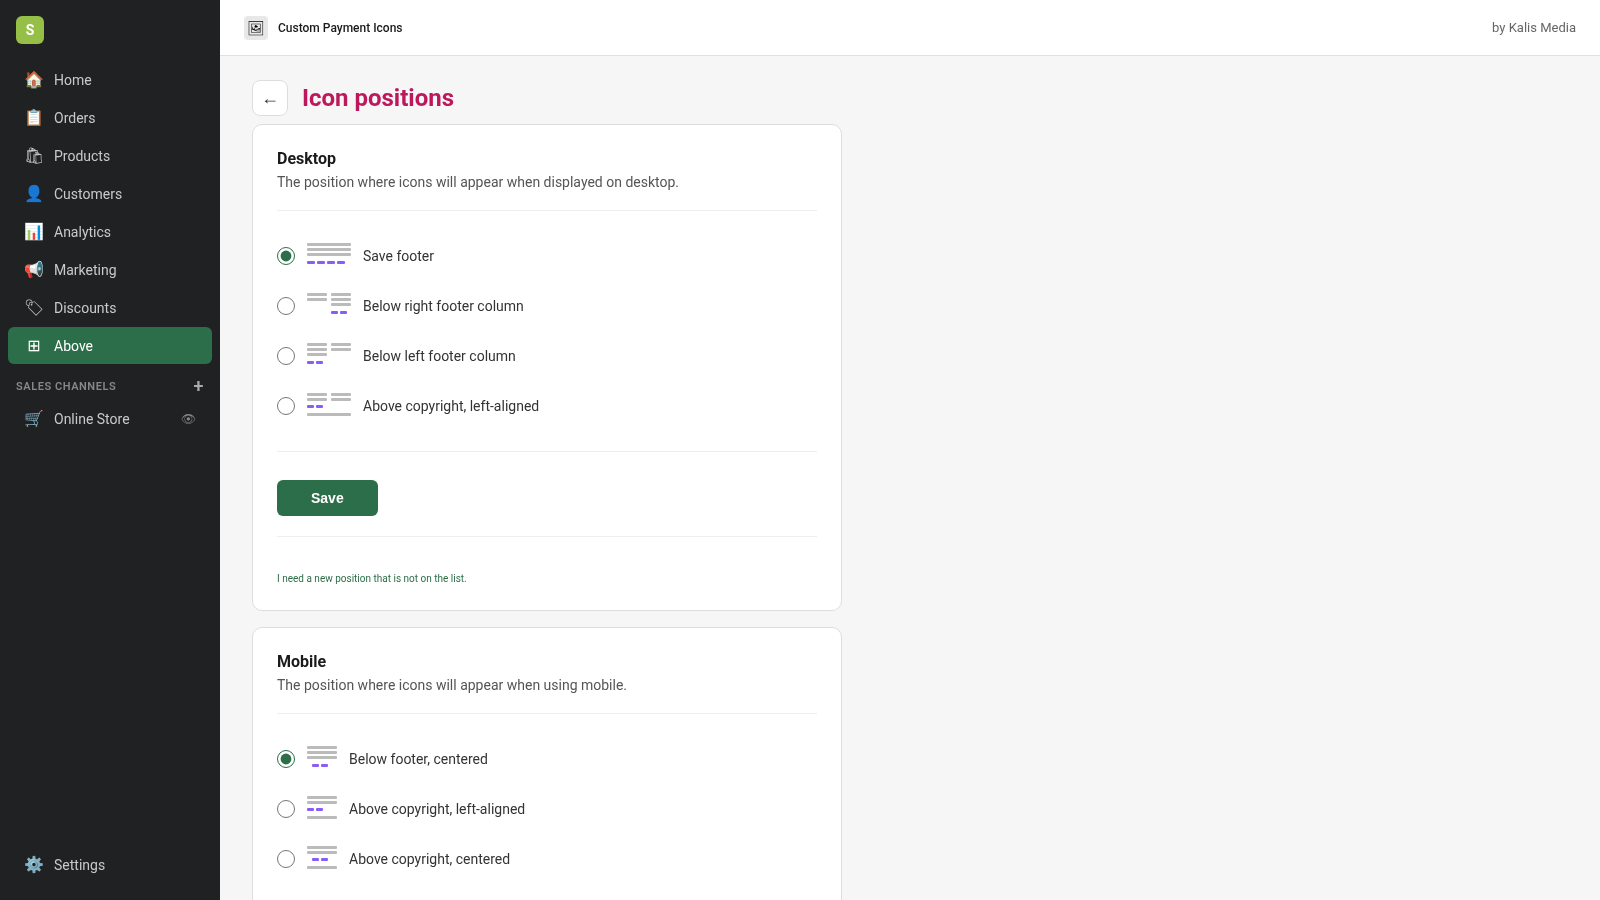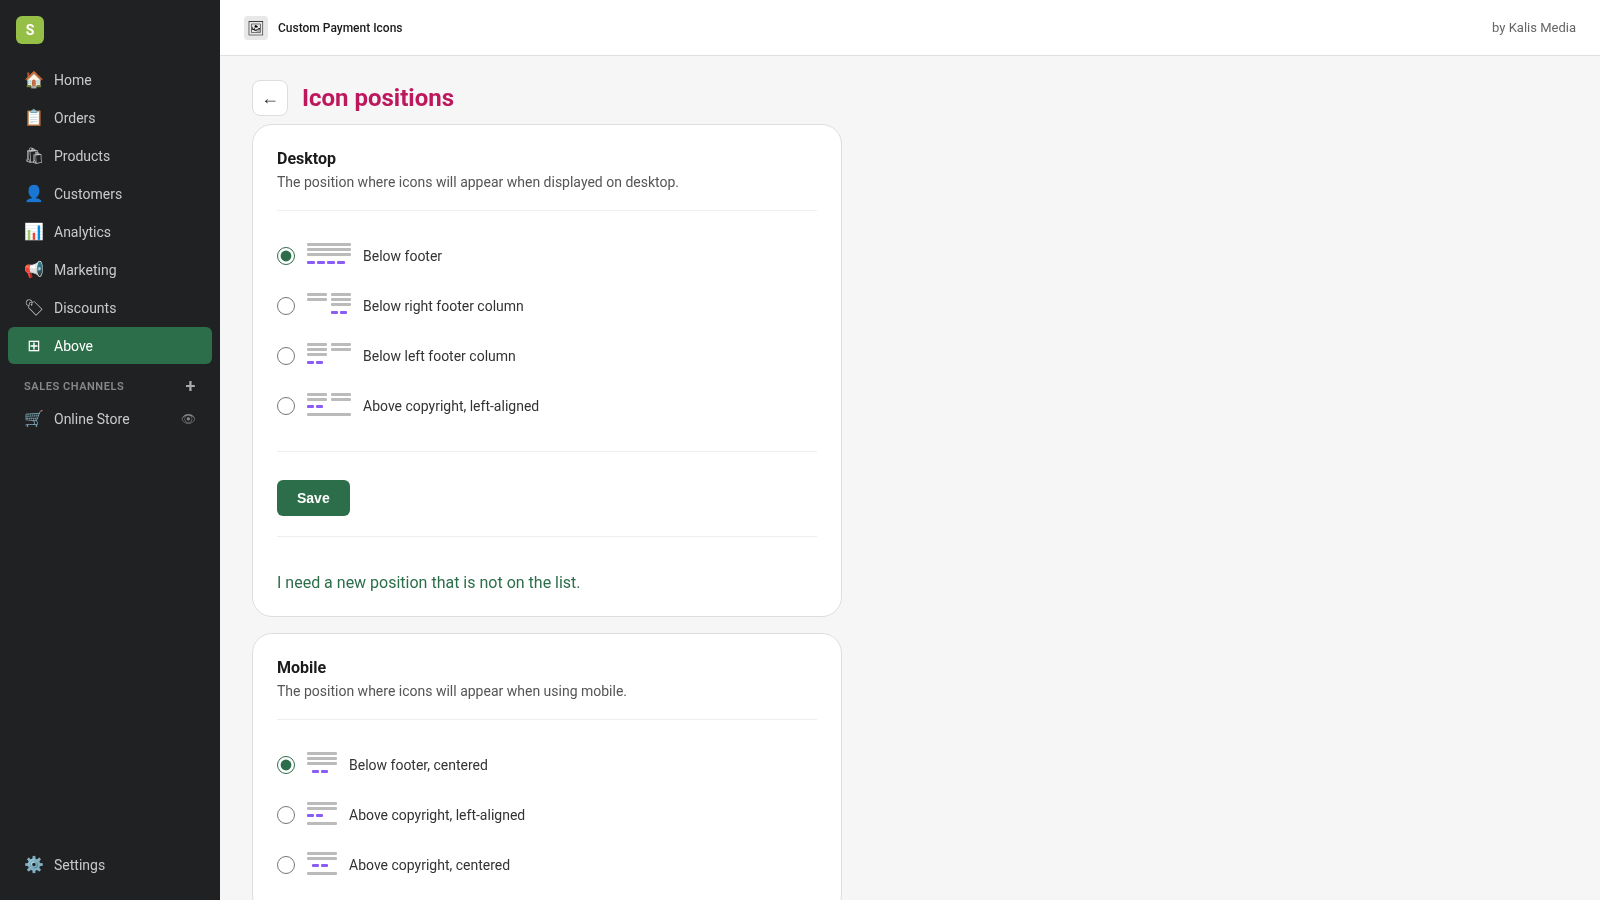--- a/index.html
+++ b/index.html
@@ -41,21 +41,21 @@
       margin: 1px 8px;
       text-decoration: none;
     }
     .sidebar-item.active { background: #2c6e49; color: #fff; }
     .sidebar-item .icon { font-size: 16px; width: 20px; text-align: center; }
 
     .sidebar-section-label {
       font-size: 11px;
       font-weight: 600;
       color: #888;
-      padding: 12px 24px 4px;
+      padding: 12px 16px 4px;
       letter-spacing: 0.05em;
       display: flex;
       align-items: center;
       justify-content: space-between;
     }
     .sidebar-section-label .add-btn {
       cursor: pointer;
       color: #aaa;
       font-size: 18px;
       line-height: 1;
@@ -120,21 +120,21 @@
     .page-subtitle {
       font-size: 14px;
       color: #555;
       margin-bottom: 20px;
       padding-left: 0;
     }
 
     .card {
       background: #fff;
       border: 1px solid #ddd;
-      border-radius: 20px;
+      border-radius: 10px;
       padding: 24px;
       margin-bottom: 16px;
       max-width: 590px;
     }
 
     .card-title {
       font-size: 16px;
       font-weight: 700;
       color: #1a1a1a;
       margin-bottom: 6px;
@@ -161,30 +161,30 @@
     .radio-label {
       font-size: 14px;
       color: #333;
     }
 
     .save-btn {
       background: #2c6e49;
       color: #fff;
       border: none;
       border-radius: 6px;
-      padding: 10px 20px;
+      padding: 10px 34px;
       font-size: 14px;
       font-weight: 600;
       cursor: pointer;
       margin-top: 8px;
     }
 
     .link-text {
       color: #2c6e49;
-      font-size: 16px;
+      font-size: 10px;
       cursor: pointer;
       text-decoration: none;
       margin-top: 16px;
       display: inline-block;
     }
 
     .card-section-divider {
       border: none;
       border-top: 1px solid #eee;
       margin: 20px 0;
@@ -280,21 +280,21 @@
         <input type="radio" name="desktop_position" checked="" style="">
         <svg width="44" height="30" viewBox="0 0 44 30">
           <rect x="0" y="2" width="44" height="3" rx="1" fill="#bbb"></rect>
           <rect x="0" y="7" width="44" height="3" rx="1" fill="#bbb"></rect>
           <rect x="0" y="12" width="44" height="3" rx="1" fill="#bbb"></rect>
           <rect x="0" y="20" width="8" height="3" rx="1" fill="#8b5cf6"></rect>
           <rect x="10" y="20" width="8" height="3" rx="1" fill="#8b5cf6"></rect>
           <rect x="20" y="20" width="8" height="3" rx="1" fill="#8b5cf6"></rect>
           <rect x="30" y="20" width="8" height="3" rx="1" fill="#8b5cf6"></rect>
         </svg>
-        <span class="radio-label">Below footer</span>
+        <span class="radio-label">Save footer</span>
       </label>
 
       
       <label class="radio-option">
         <input type="radio" name="desktop_position" style="">
         <svg width="44" height="30" viewBox="0 0 44 30">
           <rect x="0" y="2" width="20" height="3" rx="1" fill="#bbb"></rect>
           <rect x="0" y="7" width="20" height="3" rx="1" fill="#bbb"></rect>
           <rect x="24" y="2" width="20" height="3" rx="1" fill="#bbb"></rect>
           <rect x="24" y="7" width="20" height="3" rx="1" fill="#bbb"></rect>

